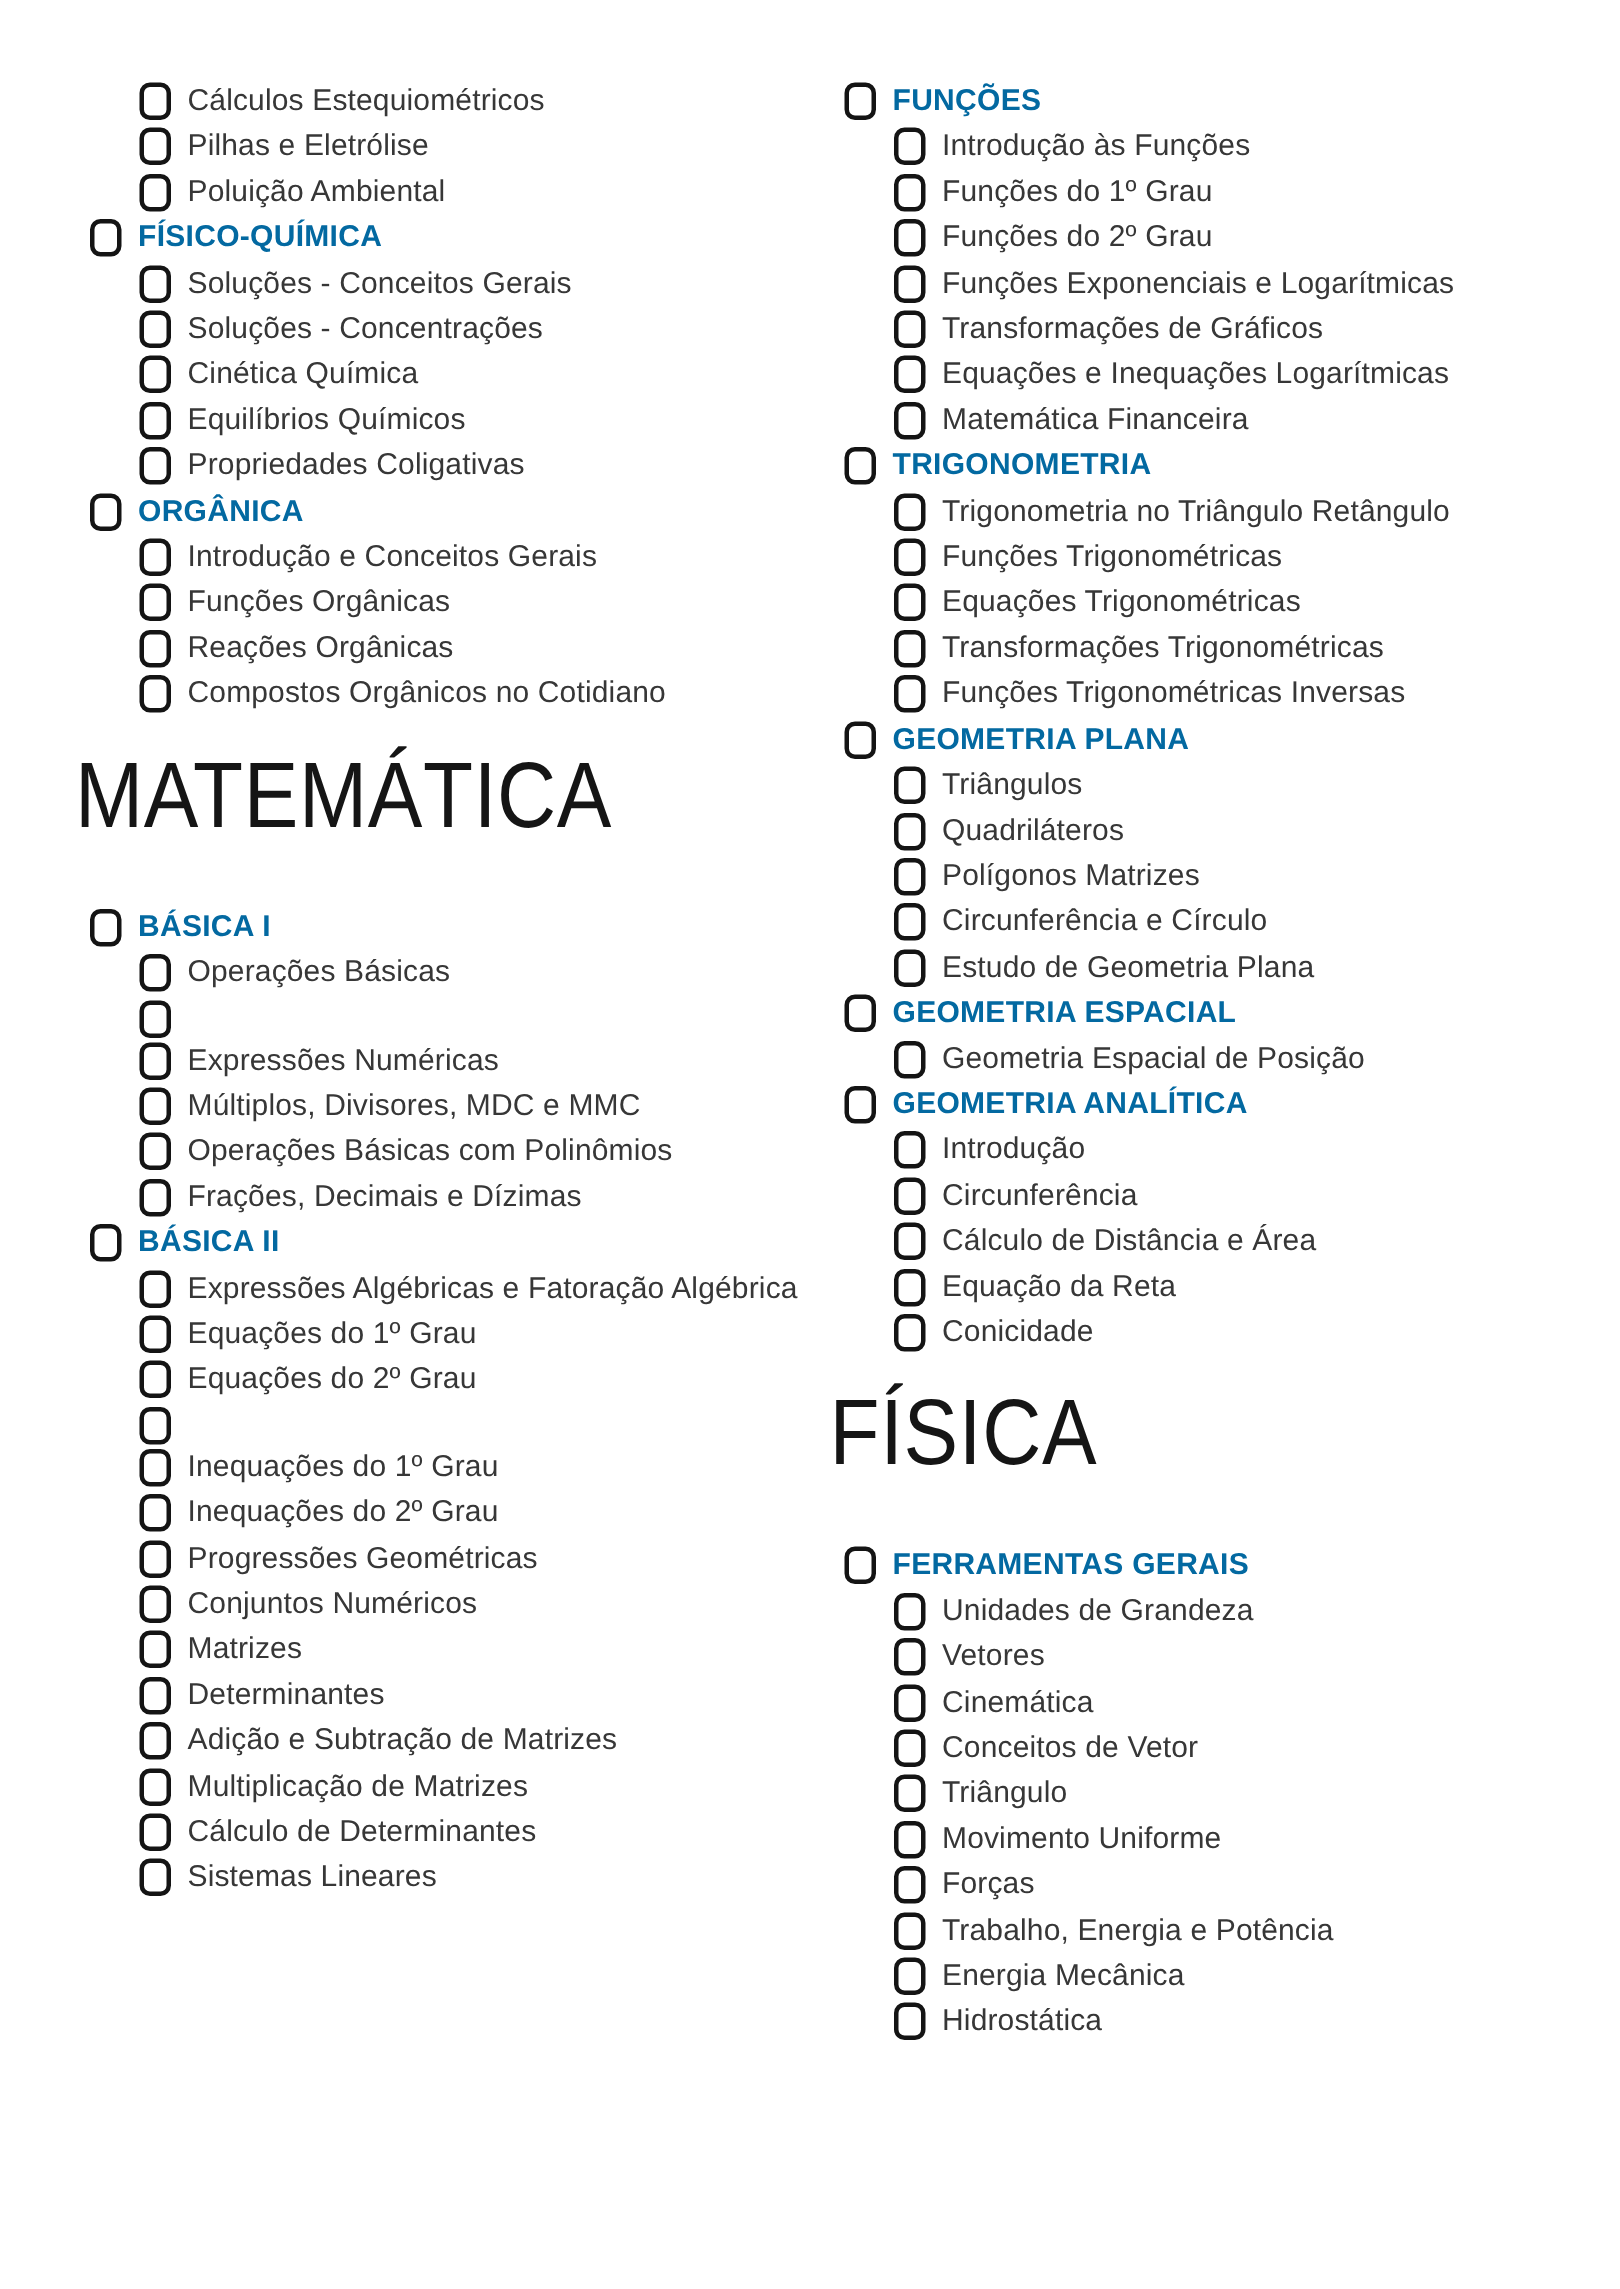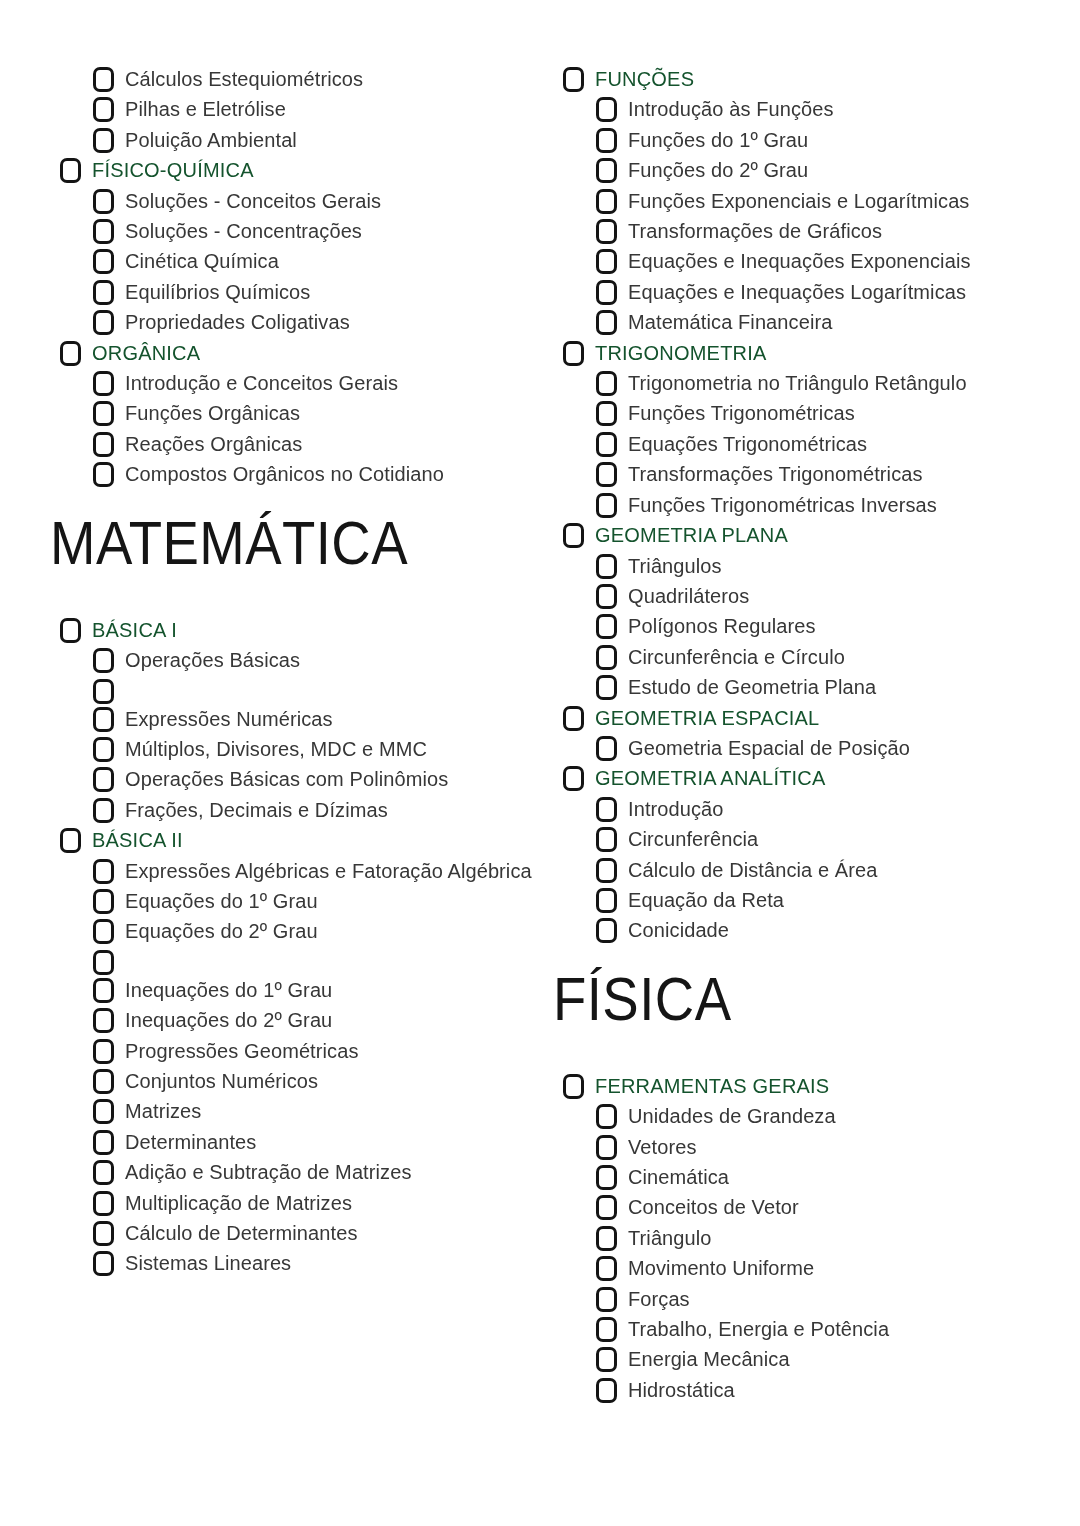--- a/index.html
+++ b/index.html
@@ -10,21 +10,21 @@
   .page {
     position: relative;
     width: 1080px;
     height: 1526px;
     background: #ffffff;
     font-family: "Liberation Sans", sans-serif;
     overflow: hidden;
   }
   .col {
     position: absolute;
-    top: 64px;
+    top: 52px;
   }
   .col-left  { left: 60px;  width: 472px; }
   .col-right { left: 563px; width: 492px; }
 
   .row {
     display: flex;
     align-items: flex-start;
   }
   .row.sub { margin-left: 33px; }
 
@@ -39,22 +39,22 @@
     background: #ffffff;
   }
 
   .lbl {
     font-size: 20px;
     line-height: 30.4px;
     color: #373737;
     letter-spacing: 0.1px;
   }
   .row.head .lbl {
-    font-weight: normal;
-    color: #14532d;
+    font-weight: bold;
+    color: #0369a1;
     letter-spacing: 0.2px;
   }
 
   .big-title {
     margin: 16px 0 36px -10px;
     font-size: 62px;
     line-height: 73px;
     font-weight: 400;
     color: #151515;
     white-space: nowrap;
@@ -232,24 +232,20 @@
       <div class="row sub">
         <span class="cb"></span>
         <span class="lbl">Funções Exponenciais e Logarítmicas</span>
       </div>
       <div class="row sub">
         <span class="cb"></span>
         <span class="lbl">Transformações de Gráficos</span>
       </div>
       <div class="row sub">
         <span class="cb"></span>
-        <span class="lbl">Equações e Inequações Exponenciais</span>
-      </div>
-      <div class="row sub">
-        <span class="cb"></span>
         <span class="lbl">Equações e Inequações Logarítmicas</span>
       </div>
       <div class="row sub">
         <span class="cb"></span>
         <span class="lbl">Matemática Financeira</span>
       </div>
       <div class="row head">
         <span class="cb"></span>
         <span class="lbl">TRIGONOMETRIA</span>
       </div>
@@ -280,21 +276,21 @@
       <div class="row sub">
         <span class="cb"></span>
         <span class="lbl">Triângulos</span>
       </div>
       <div class="row sub">
         <span class="cb"></span>
         <span class="lbl">Quadriláteros</span>
       </div>
       <div class="row sub">
         <span class="cb"></span>
-        <span class="lbl">Polígonos Regulares</span>
+        <span class="lbl">Polígonos Matrizes</span>
       </div>
       <div class="row sub">
         <span class="cb"></span>
         <span class="lbl">Circunferência e Círculo</span>
       </div>
       <div class="row sub">
         <span class="cb"></span>
         <span class="lbl">Estudo de Geometria Plana</span>
       </div>
       <div class="row head">

